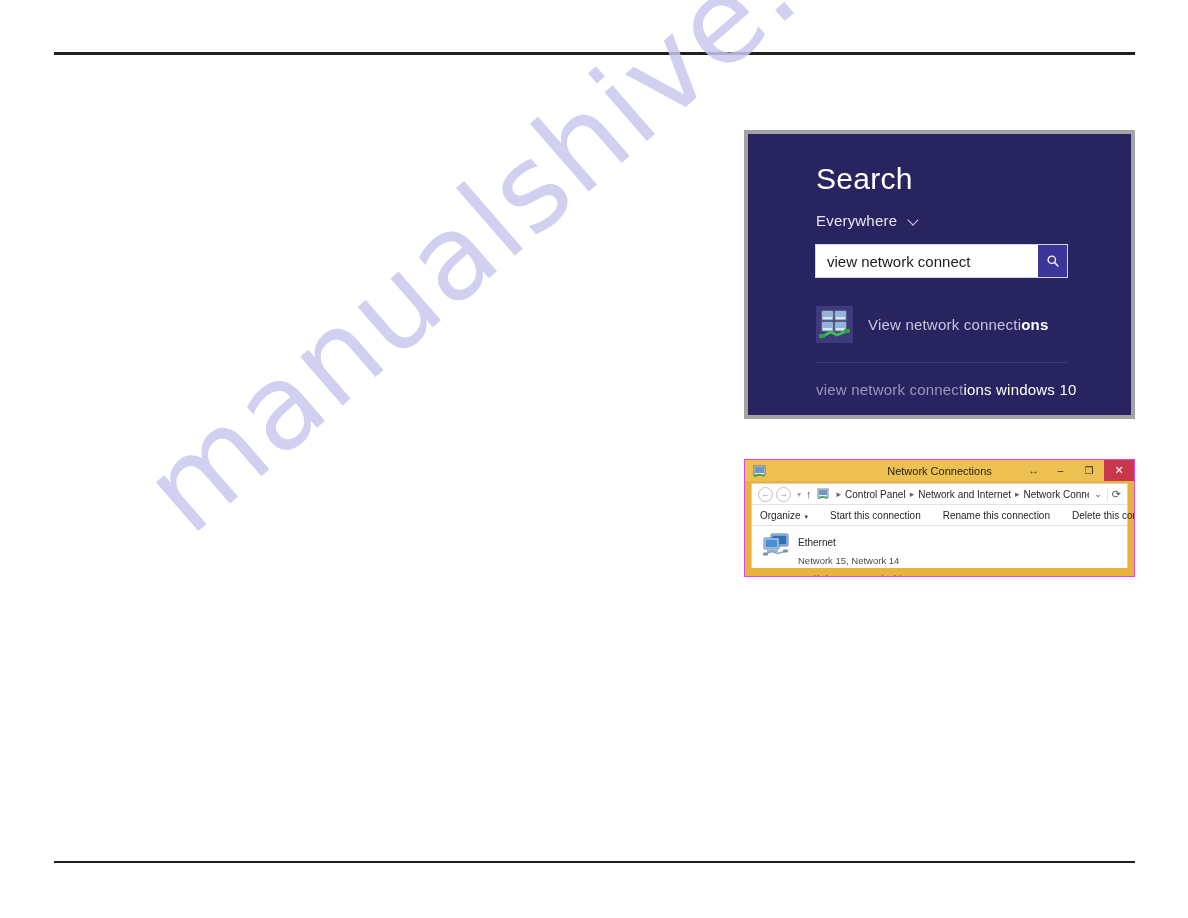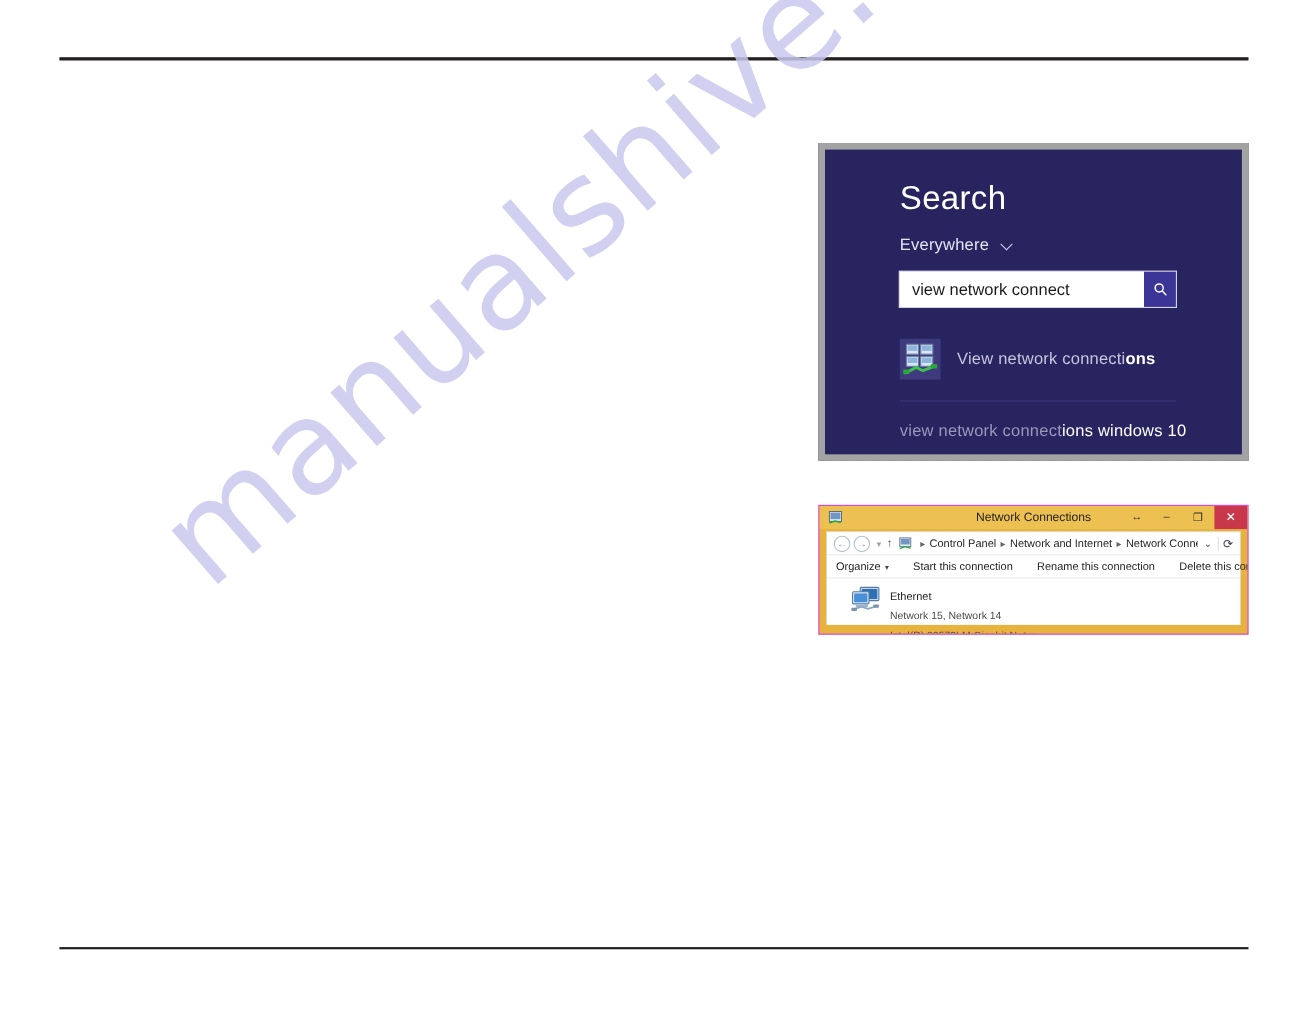--- a/index.html
+++ b/index.html
@@ -54,21 +54,21 @@
   }
 
   
   .search-panel {
     position: absolute;
     left: 744px;
     top: 130px;
     width: 391px;
     height: 289px;
     background: #272460;
-    border: 6px solid #a3a3a3;
+    border: 4px solid #a3a3a3;
     box-sizing: border-box;
     z-index: 10;
     overflow: hidden;
   }
   .search-title {
     position: absolute;
     left: 68px;
     top: 28px;
     font-family: "Liberation Sans", sans-serif;
     font-size: 30px;
@@ -371,21 +371,21 @@
     margin-left: 4px;
     color: #3d4852;
   }
 
   .items-area {
     position: relative;
     background: #ffffff;
     height: 42px;
     display: flex;
     align-items: flex-start;
-    padding: 4px 0 0 17px;
+    padding: 4px 0 0 6px;
     box-sizing: border-box;
     gap: 0;
   }
   .conn-item {
     display: flex;
     align-items: flex-start;
     gap: 6px;
     padding: 2px 4px;
     box-sizing: border-box;
     cursor: pointer;

